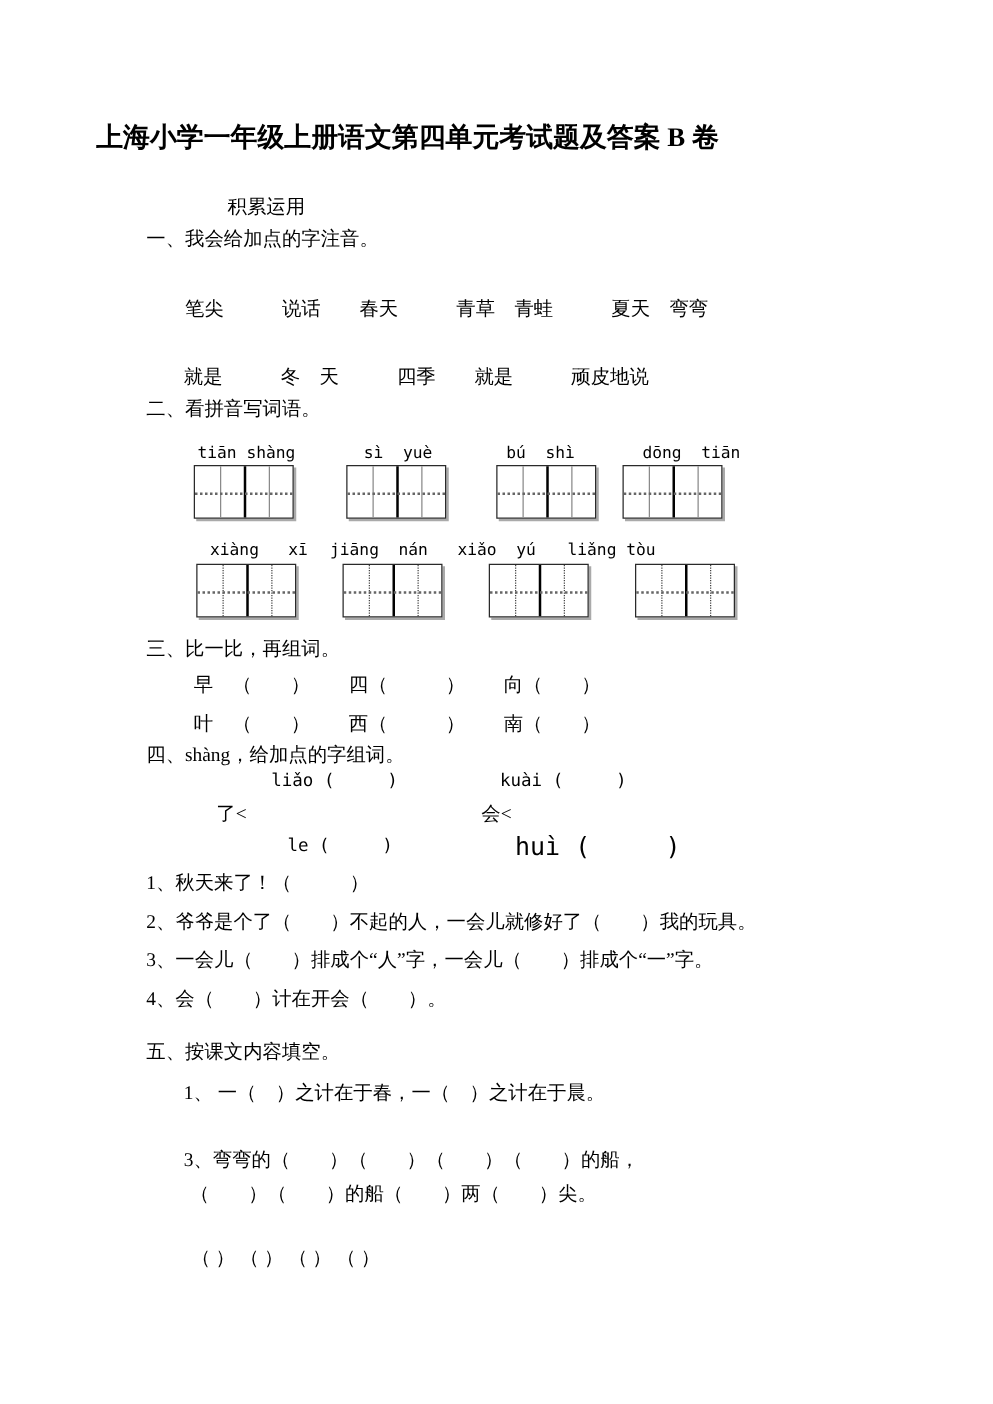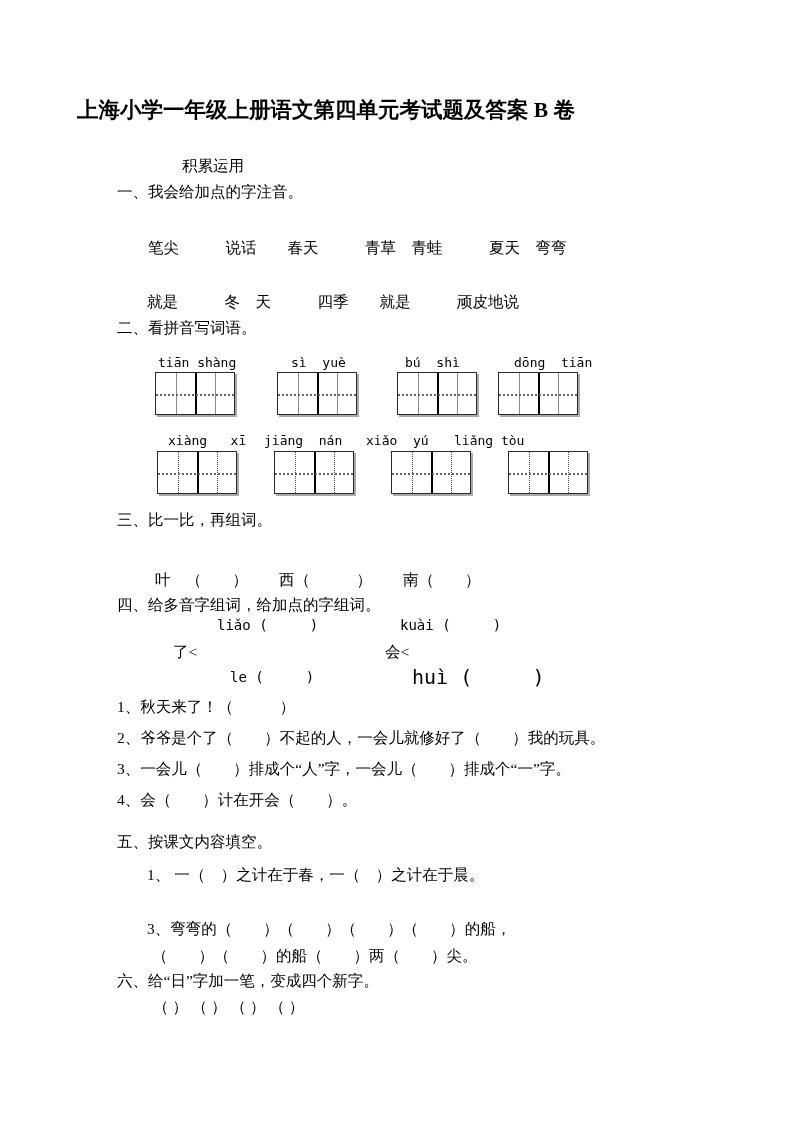--- a/index.html
+++ b/index.html
@@ -89,36 +89,36 @@
       <i class="h"></i>
     </div>
   <div class="grid r2" style="left:508px;top:451px">
       <i class="v v25"></i>
       <i class="v v50"></i>
       <i class="v v75"></i>
       <i class="h"></i>
     </div>
 
   <div class="line" style="left:117px;top:511px">三、比一比，再组词。</div>
+  <div class="line" style="left:155px;top:540px">早　（　　）　　四（　　　）　　向（　　）</div>
   <div class="line" style="left:155px;top:571px">叶　（　　）　　西（　　　）　　南（　　）</div>
 
-  <div class="line" style="left:117px;top:596px">四、给多音字组词，给加点的字组词。</div>
+  <div class="line" style="left:117px;top:596px">四、shàng，给加点的字组词。</div>
   <span class="py" style="left:217px;top:618px;font-size:14px">liǎo (     )</span>
   <span class="py" style="left:400px;top:618px;font-size:14px">kuài (     )</span>
   <div class="line" style="left:173px;top:643px">了&lt;</div>
   <div class="line" style="left:385px;top:643px">会&lt;</div>
   <span class="py" style="left:230px;top:670px;font-size:14px">le (     )</span>
   <span class="py" style="left:412px;top:670px;font-size:20px">huì (     )</span>
 
   <div class="line" style="left:117px;top:698px">1、秋天来了！（　　　）</div>
   <div class="line" style="left:117px;top:729px">2、爷爷是个了（　　）不起的人，一会儿就修好了（　　）我的玩具。</div>
   <div class="line" style="left:117px;top:760px">3、一会儿（　　）排成个“人”字，一会儿（　　）排成个“一”字。</div>
   <div class="line" style="left:117px;top:791px">4、会（　　）计在开会（　　）。</div>
 
   <div class="line" style="left:117px;top:833px">五、按课文内容填空。</div>
   <div class="line" style="left:147px;top:866px">1、 一（　）之计在于春，一（　）之计在于晨。</div>
   <div class="line" style="left:147px;top:920px">3、弯弯的（　　）（　　）（　　）（　　）的船，</div>
   <div class="line" style="left:152px;top:947px">（　　）（　　）的船（　　）两（　　）尖。</div>
 
-  <div class="line" style="left:117px;top:972px">六、给“日”字加一笔，变成四个新字。</div>
   <div class="line" style="left:153px;top:998px">（ ） （ ） （ ） （ ）</div>
 
 </div>
 
 </body></html>

